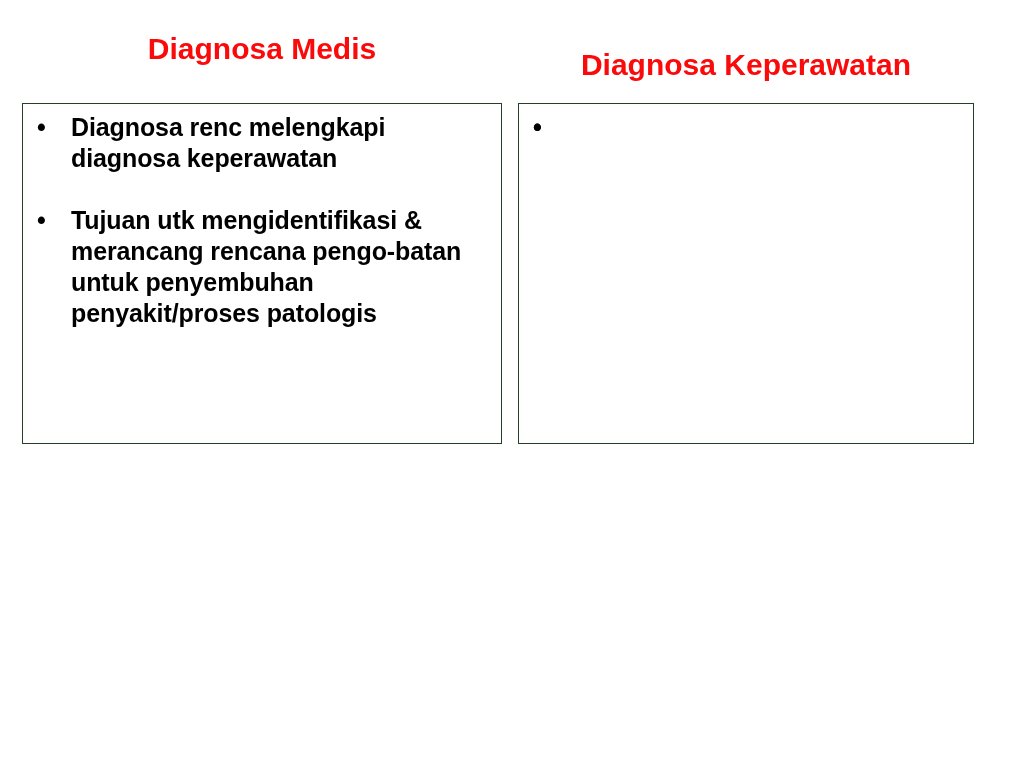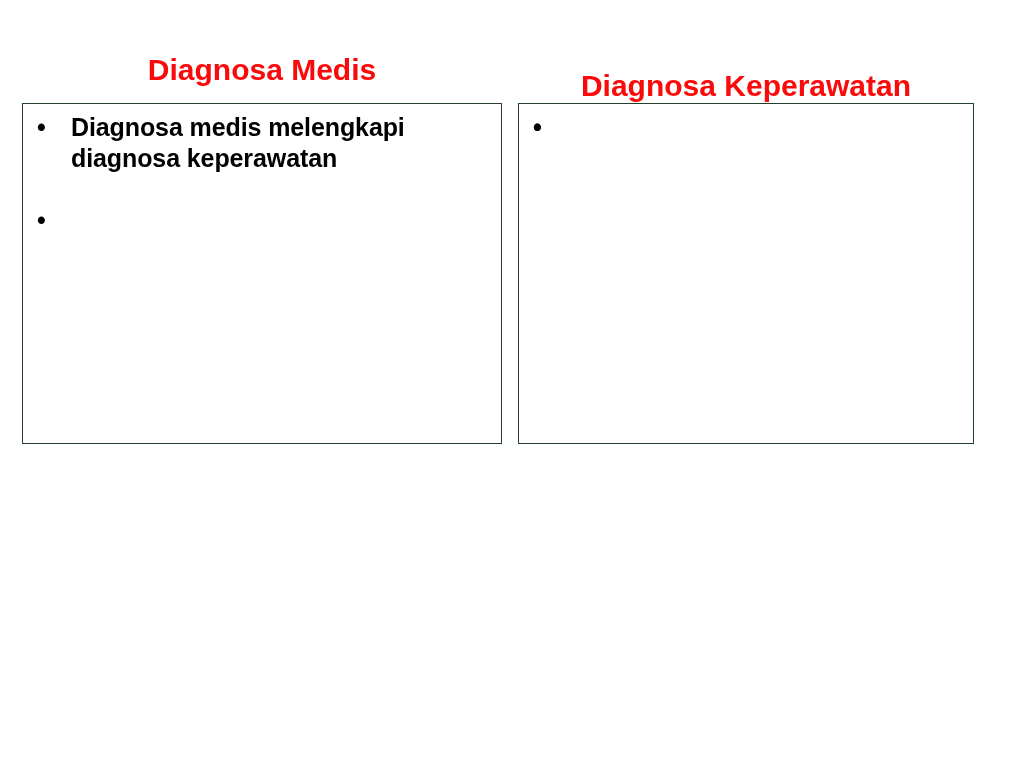--- a/index.html
+++ b/index.html
@@ -19,21 +19,20 @@
   
   .heading {
     position: absolute;
     font-family: "Liberation Sans", sans-serif;
     font-weight: bold;
     font-size: 30px;
     line-height: 34px;
     color: #fa0a0a;
     white-space: nowrap;
     text-align: center;
-    margin-top: 21px;
   }
   #heading-medis {
     left: 22px;
     top: 32px;
     width: 480px;
   }
   #heading-keperawatan {
     left: 518px;
     top: 48px;
     width: 456px;
@@ -100,25 +99,26 @@
 
 <div class="heading" id="heading-medis">Diagnosa Medis</div>
 
 <div class="heading" id="heading-keperawatan">Diagnosa Keperawatan</div>
 
 <div class="content-box" id="box-medis">
   <ul class="bullet-list">
 
     <li class="bullet-item">
       <span class="bullet-dot">•</span>
-      <span class="bullet-text">Diagnosa medis melengkapi diagnosa keperawatan</span>
+      <span class="bullet-text">Diagnosa renc melengkapi diagnosa keperawatan</span>
     </li>
 
     <li class="bullet-item spaced-before">
       <span class="bullet-dot">•</span>
+      <span class="bullet-text">Tujuan utk mengidentifikasi &amp; merancang rencana pengo-batan untuk penyembuhan penyakit/proses patologis</span>
     </li>
 
   </ul>
 </div>
 
 <div class="content-box" id="box-keperawatan">
   <ul class="bullet-list">
 
     <li class="bullet-item">
       <span class="bullet-dot">•</span>

